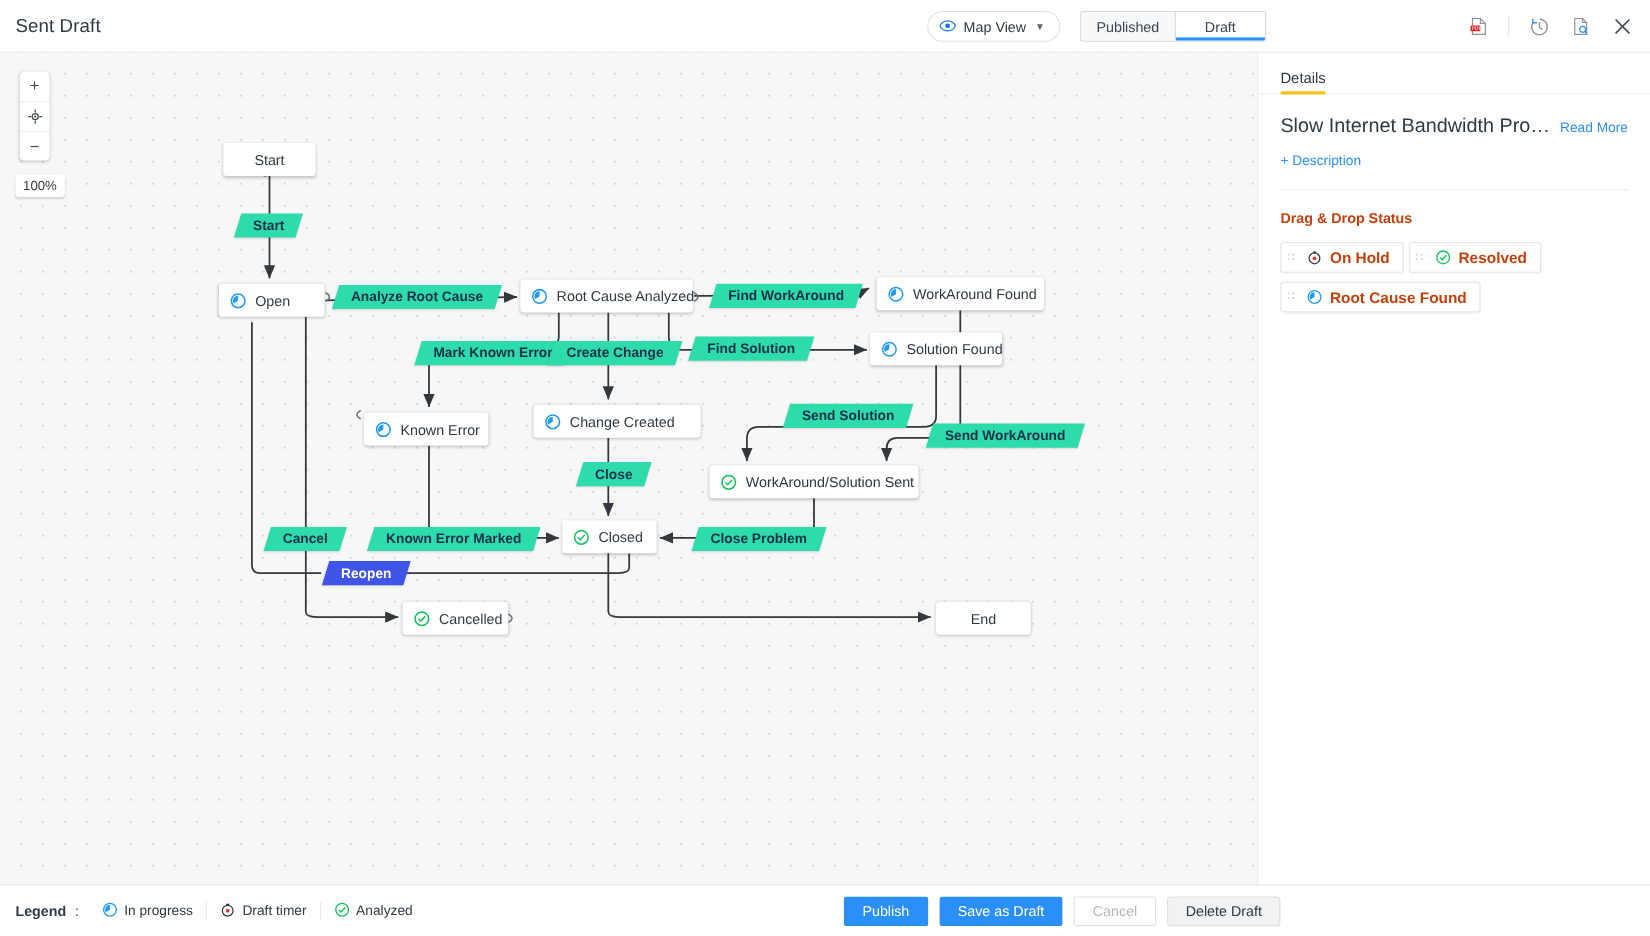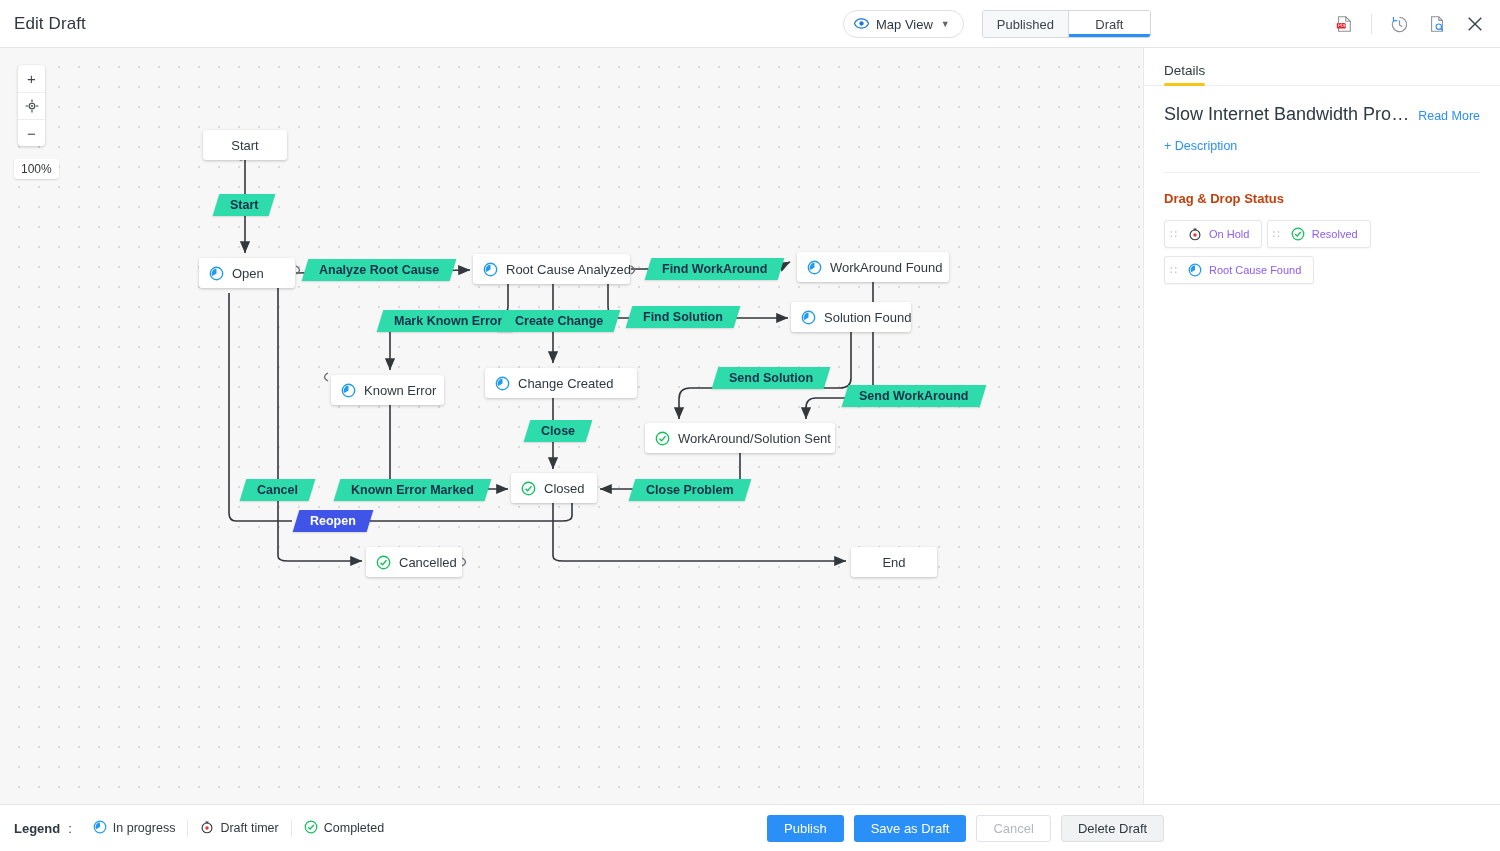--- a/index.html
+++ b/index.html
@@ -133,21 +133,21 @@
   .dd-list { margin-top: 14px; }
   .dd-item {
     display: inline-flex; align-items: center; height: 28px;
     border: 1px solid #e3e5e7; border-radius: 3px; background: #fff;
     padding: 0 12px 0 5px; margin-bottom: 8px; cursor: grab;
     box-shadow: 0 1px 1px rgba(0,0,0,.04);
   }
   .dd-item .grip { width: 12px; color: #b9bcc0; font-size: 11px; letter-spacing:1px;
                    line-height: 7px; margin-right: 6px; }
   .dd-item .dicon { margin-right: 7px; display: flex; }
-  .dd-item .dlabel { font-size: 11px; color: #8b5cf6; font-weight: 400; white-space: nowrap; }
+  .dd-item .dlabel { font-size: 14px; color: #c2410c; font-weight: 700; white-space: nowrap; }
 
   
   .footer {
     position: absolute; left: 0; top: 804px; width: 1500px; height: 47px;
     background: #fff; border-top: 1px solid #e4e6e8;
     display: flex; align-items: center;
   }
   .legend { display: flex; align-items: center; margin-left: 14px; gap: 0; }
   .legend-label { font-size: 13px; font-weight: 700; color: #2f3941; }
   .legend-colon { font-size: 13px; color: #2f3941; margin: 0 9px 0 8px; }
@@ -163,21 +163,21 @@
   .btn.primary { background: #2a8ff7; color: #fff; }
   .btn.ghost { background: #fff; color: #b3b8bd; border-color: #e0e2e5; cursor: default; }
   .btn.grey { background: #f1f2f3; color: #2f3941; border-color: #dcdee0; }
 </style>
 </head>
 <body>
 
 <div class="app">
 
   <div class="topbar">
-    <div class="topbar-title">Edit Draft</div>
+    <div class="topbar-title">Sent Draft</div>
 
     <div class="topbar-center">
       <div class="mapview-btn">
         <span class="eye-ico">
           <svg width="15" height="11" viewBox="0 0 16 11">
             <path d="M8 0.6C4.2 0.6 1.3 3.4 0.4 5.5c0.9 2.1 3.8 4.9 7.6 4.9s6.7-2.8 7.6-4.9C14.7 3.4 11.8 0.6 8 0.6z" fill="none" stroke="#1773e6" stroke-width="1.2"></path>
             <circle cx="8" cy="5.5" r="2.3" fill="#1773e6"></circle>
           </svg>
         </span>
         <span>Map View</span>
@@ -504,21 +504,21 @@
         </span>
         <span>Draft timer</span>
       </span>
       <span class="legend-item">
         <span>
           <svg width="14" height="14" viewBox="0 0 16 16">
               <circle cx="8" cy="8" r="6.6" fill="#fff" stroke="#11c15b" stroke-width="1.4"></circle>
               <path d="M4.8 8.2 L7 10.3 L11.2 5.7" fill="none" stroke="#11c15b" stroke-width="1.5"></path>
             </svg>
         </span>
-        <span>Completed</span>
+        <span>Analyzed</span>
       </span>
     </div>
 
     <div class="footer-actions">
       <div class="btn primary">Publish</div>
       <div class="btn primary">Save as Draft</div>
       <div class="btn ghost">Cancel</div>
       <div class="btn grey">Delete Draft</div>
     </div>
   </div>

